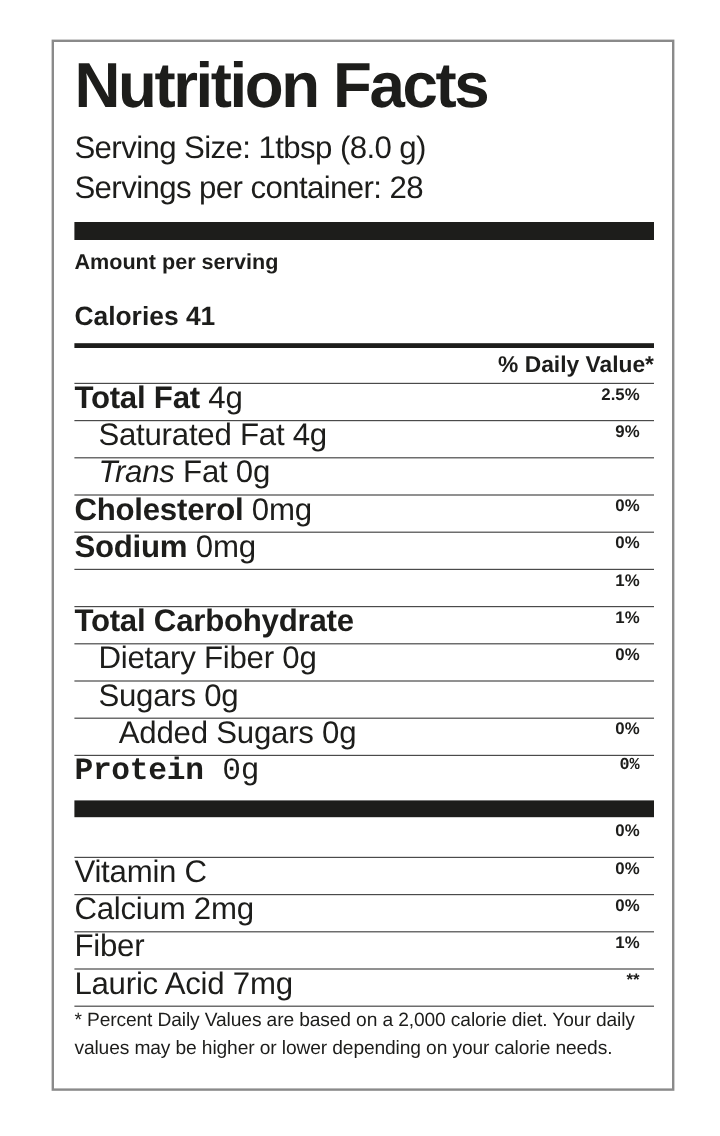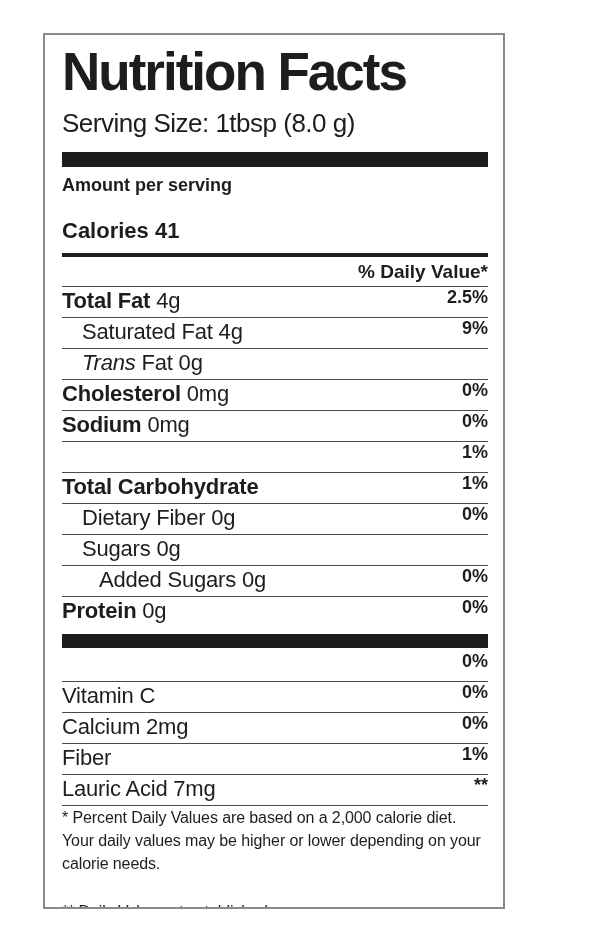--- a/index.html
+++ b/index.html
@@ -5,21 +5,21 @@
   html, body {
     margin: 0; padding: 0;
     width: 600px; height: 947px;
     background: #ffffff;
     font-family: "Liberation Sans", sans-serif;
     color: #1d1d1b;
   }
   .sheet {
     position: absolute;
     left: 43px; top: 33px;
-    width: 462px; height: 876px;
+    width: 519px; height: 876px;
     box-sizing: border-box;
     background: #ffffff;
     border: 2px solid #8a8a8a;
     padding: 8px 15px 0 17px;
     overflow: hidden;
   }
   .title {
     font-size: 53px;
     font-weight: 700;
     letter-spacing: -2px;
@@ -61,54 +61,55 @@
     position: absolute;
     right: 0; bottom: 3px;
     font-size: 19px;
     font-weight: 700;
   }
   .row {
     position: relative;
     height: 30px;
     border-bottom: 1.6px solid #4a4a4a;
   }
-  .row.nl { border-bottom: none; }
+  .row.nl { border-bottom: none; font-family: Liberation Mono, monospace; }
   .nutrient {
     position: absolute;
     left: 0; bottom: 3px;
-    font-size: 22px;
+    font-size: 26px;
     letter-spacing: -0.2px;
     white-space: pre;
   }
   .indent1 .nutrient { left: 20px; }
   .indent2 .nutrient { left: 37px; }
   .dv {
     position: absolute;
-    right: 0; top: 1px;
-    font-size: 18px;
+    right: 12px; top: 1px;
+    font-size: 14px;
     font-weight: 700;
     line-height: 1.1;
   }
   .footnote {
     font-size: 16px;
     line-height: 1.45;
     letter-spacing: -0.1px;
   }
   .footnote2 { margin-top: 25px; }
   b { font-weight: 700; }
   i { font-style: italic; }
 </style>
 </head>
 <body>
 
 <div class="sheet">
 
   <div class="title">Nutrition Facts</div>
 
   <div class="serving-line">Serving Size: 1tbsp (8.0 g)</div>
+  <div class="serving-line">Servings per container: 28</div>
 
   <div class="bar-thick"></div>
 
   <div class="amount-per-serving">Amount per serving</div>
   <div class="calories-line">Calories 41</div>
 
   <div class="dv-header-row">
     <span class="dv-header">% Daily Value*</span>
   </div>
 

